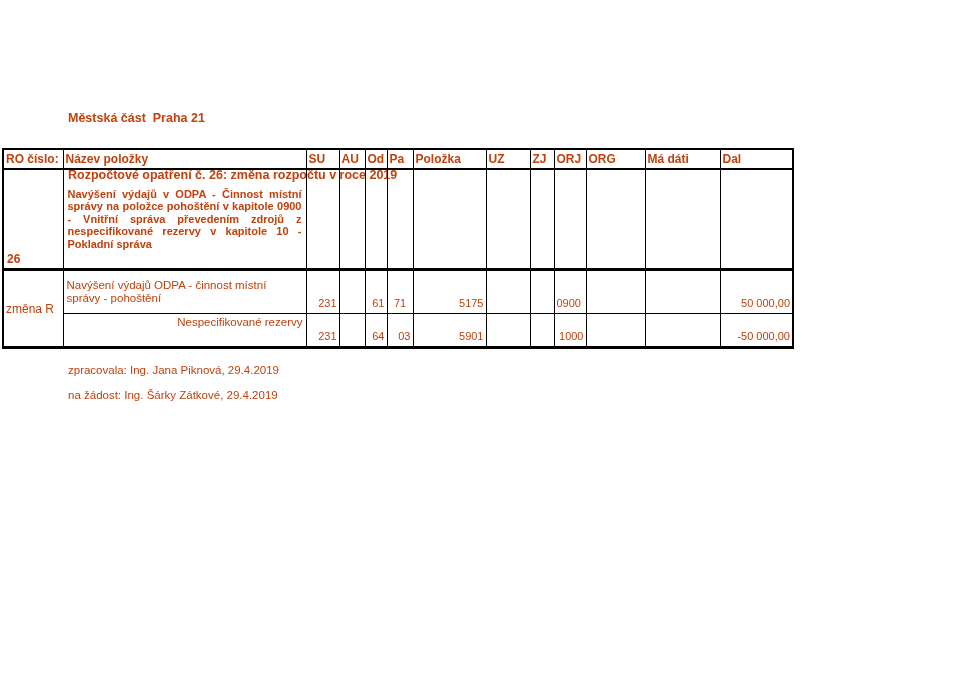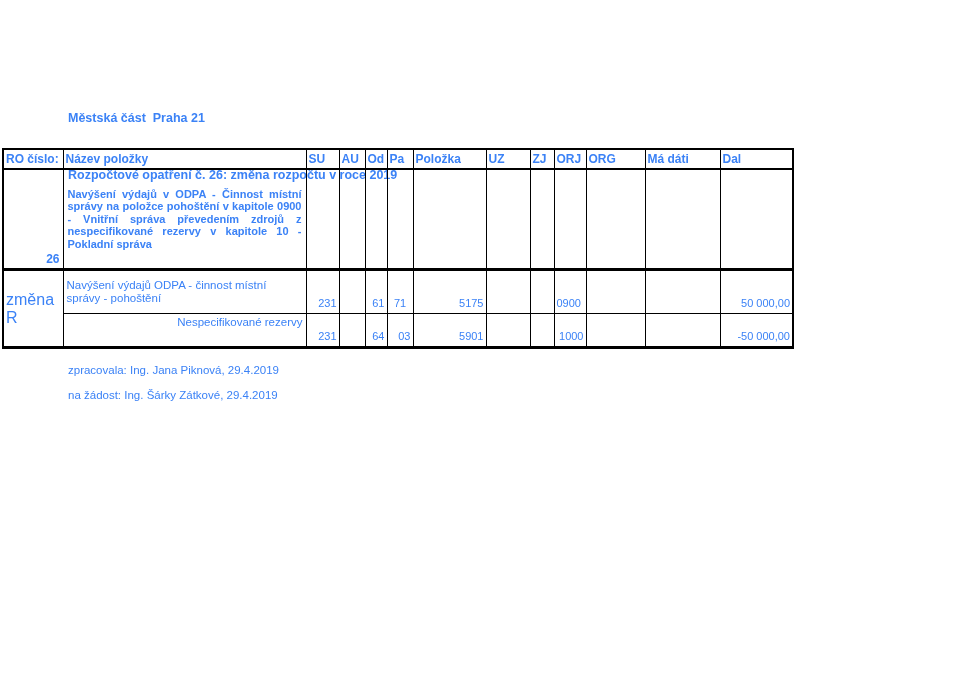--- a/index.html
+++ b/index.html
@@ -1,21 +1,21 @@
 <!DOCTYPE html>
 <html><head>
 <meta charset="utf-8">
 <style>
   html,body{margin:0;padding:0;background:#ffffff;}
   .page{
     position:relative;
     width:960px;height:678px;
     background:#ffffff;
     font-family:"Liberation Sans", sans-serif;
-    color:#3b82f6;
+    color:#c2410c;
     overflow:hidden;
   }
   .title-block{
     position:absolute;left:68px;top:71px;
     font-weight:bold;font-size:12.5px;line-height:19px;
     white-space:pre;
   }
   table.budget{
     position:absolute;left:2px;top:148px;
     width:790px;
@@ -31,30 +31,30 @@
   table.budget thead th{
     font-size:12px;font-weight:bold;text-align:left;
     vertical-align:middle;
     padding:1px 2px;height:16px;
     border-top:2px solid #000;
     border-bottom:2px solid #000;
     white-space:nowrap;
   }
   tr.summary-row td{height:92px;border-bottom:3px solid #000;}
   td.ro-num{
-    text-align:right;vertical-align:bottom;
+    text-align:left;vertical-align:bottom;
     font-weight:bold;font-size:12px;padding:2px 3px;
   }
   td.summary-text{
     font-weight:bold;font-size:11px;line-height:12.5px;
     text-align:justify;vertical-align:middle;padding:2px 4px;margin-left:12px;
   }
   tr.entry-a td{height:36px;}
   tr.entry-b td{height:26px;text-align:right;}
-  td.ro-label{vertical-align:middle;font-size:16px;padding:1px 2px;}
+  td.ro-label{vertical-align:middle;font-size:12px;padding:1px 2px;}
   td.name{font-size:11.5px;line-height:13px;padding:2px 3px;}
   td.v-mid{vertical-align:middle;}
   td.v-top{vertical-align:top;}
   td.num{font-size:11px;vertical-align:bottom;padding:2px 2px 4px 2px;white-space:nowrap;}
   .al-r{text-align:right;}
   .al-c{text-align:center;}
   .al-l{text-align:left;}
   .footer-block{
     position:absolute;left:68px;top:364px;
     font-size:11.5px;line-height:13px;

